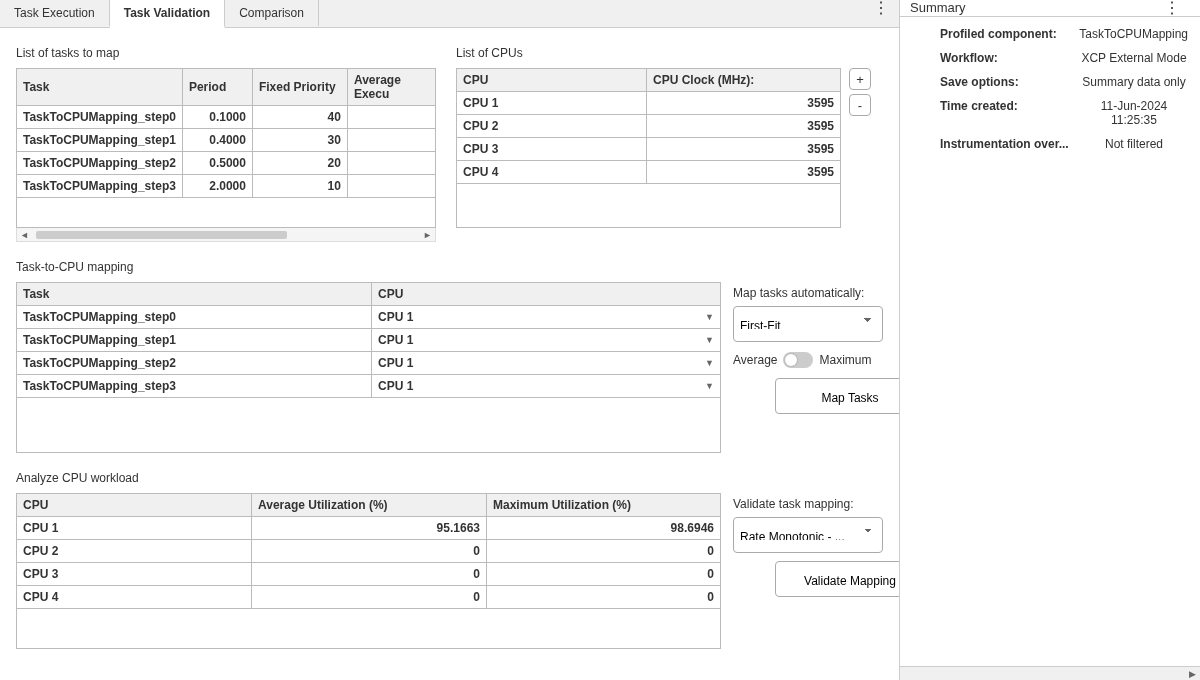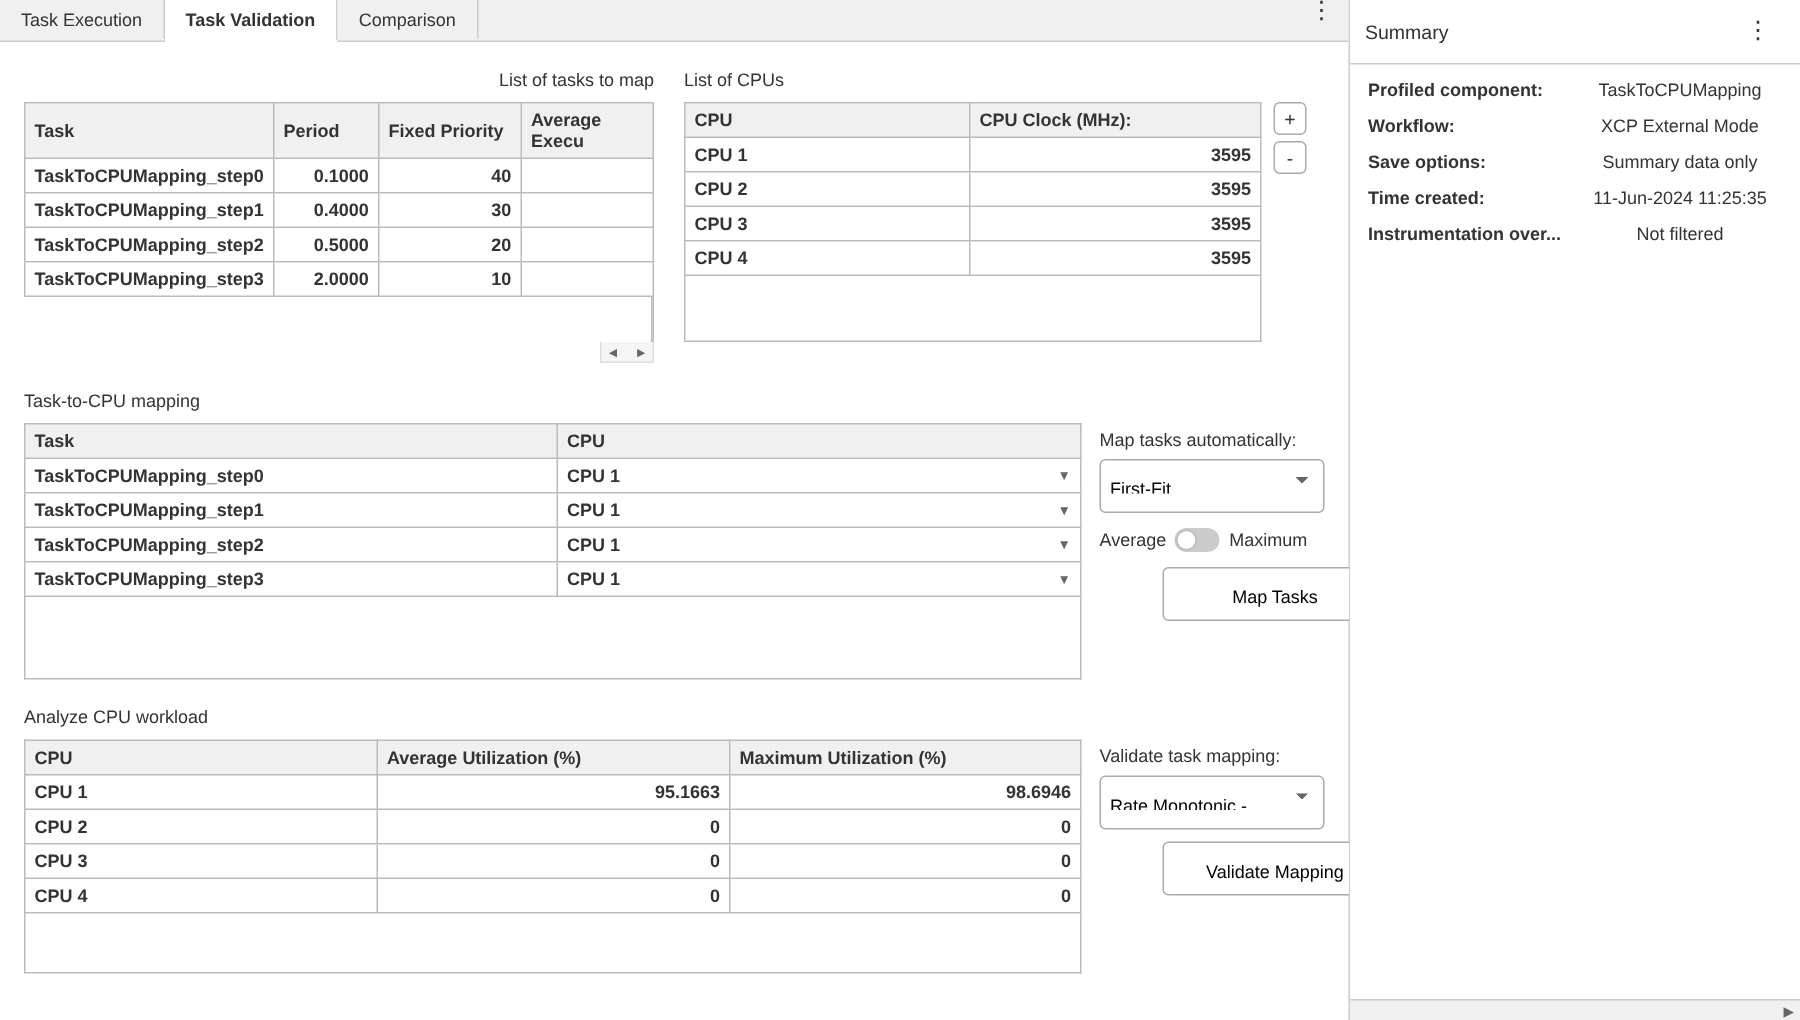--- a/index.html
+++ b/index.html
@@ -41,31 +41,31 @@
 .ctrl-col { width: 150px; margin-left: 12px; }
 .ctrl-label { margin: 4px 0 6px 0; }
 select.ctrl, button.ctrl { width: 100%; height: 36px; border: 1px solid #aaa; border-radius: 4px; background: #fff; font-size: 12px; padding: 12px 6px; cursor: pointer; }
 button.ctrl { text-align: center; margin-left: 42px; }
 select.ctrl { appearance: none; background-image: linear-gradient(45deg, transparent 50%, #666 50%), linear-gradient(135deg, #666 50%, transparent 50%); background-position: calc(100% - 14px) 11px, calc(100% - 10px) 11px; background-size: 4px 4px, 4px 4px; background-repeat: no-repeat; }
 
 .toggle-row { display: flex; align-items: center; gap: 6px; margin: 10px 0; font-size: 12px; }
 .toggle { width: 30px; height: 16px; background: #ccc; border-radius: 8px; position: relative; cursor: pointer; }
 .toggle::after { content: ""; position: absolute; width: 12px; height: 12px; background: #fff; border-radius: 50%; top: 2px; left: 2px; box-shadow: 0 0 2px rgba(0,0,0,.3); }
 
-.side-header { display: flex; align-items: center; border-bottom: 1px solid #ccc; padding: 13px 10px; font-size: 13px; }
+.side-header { display: flex; align-items: flex-start; border-bottom: 1px solid #ccc; padding: 0 10px; font-size: 13px; }
 .side-header .spacer { flex: 1; }
 .summary-body { padding: 10px 12px; }
-.sum-row { display: flex; margin-bottom: 10px; }
+.sum-row { display: flex; margin-bottom: 10px; margin-left: 28px; }
 .sum-key { width: 140px; font-weight: bold; }
 .sum-val { flex: 1; text-align: center; }
 
 .bottom-scroll { height: 14px; background: #f0f0f0; border-top: 1px solid #ccc; display: flex; justify-content: flex-end; align-items: center; }
 .bottom-scroll .tri { font-size: 9px; color: #666; padding: 0 4px; }
 
-.tasks-table { width: 420px; align-items: flex-end; }
+.tasks-table { width: 420px; }
 .cpus-outer { display: flex; align-items: flex-start; }
 .cpus-table { width: 385px; }
 .mapping-wrap { display: flex; }
 .mapping-table { width: 705px; }
 .workload-wrap { display: flex; }
 .workload-table { width: 705px; }
 </style>
 </head>
 <body>
 

